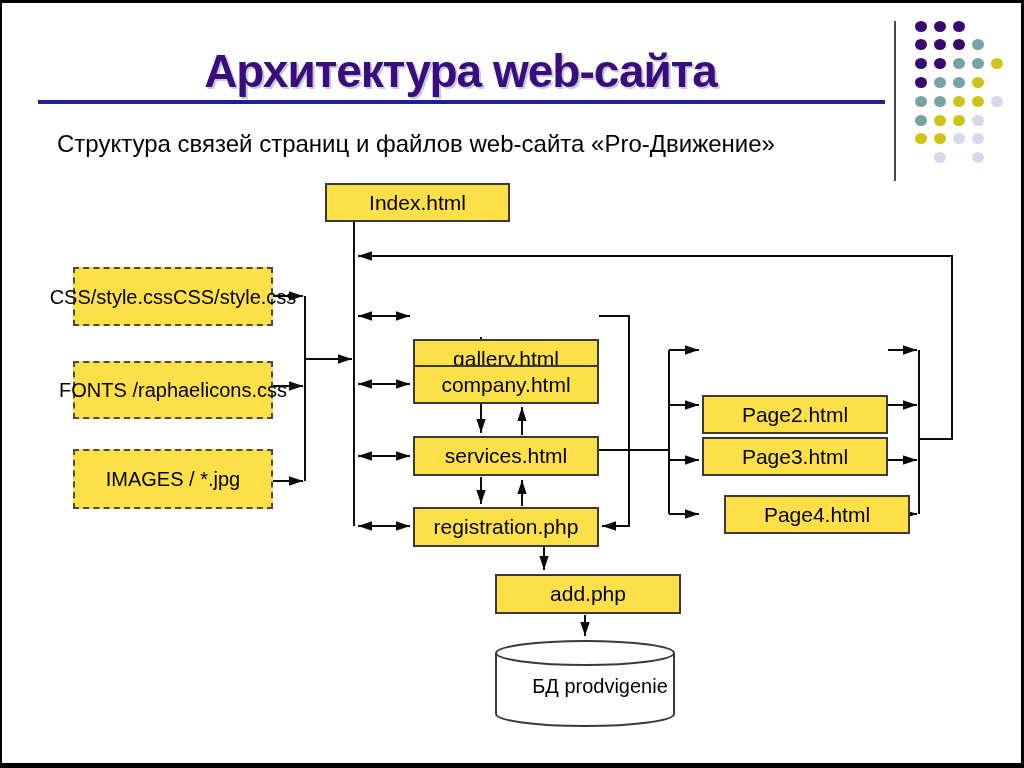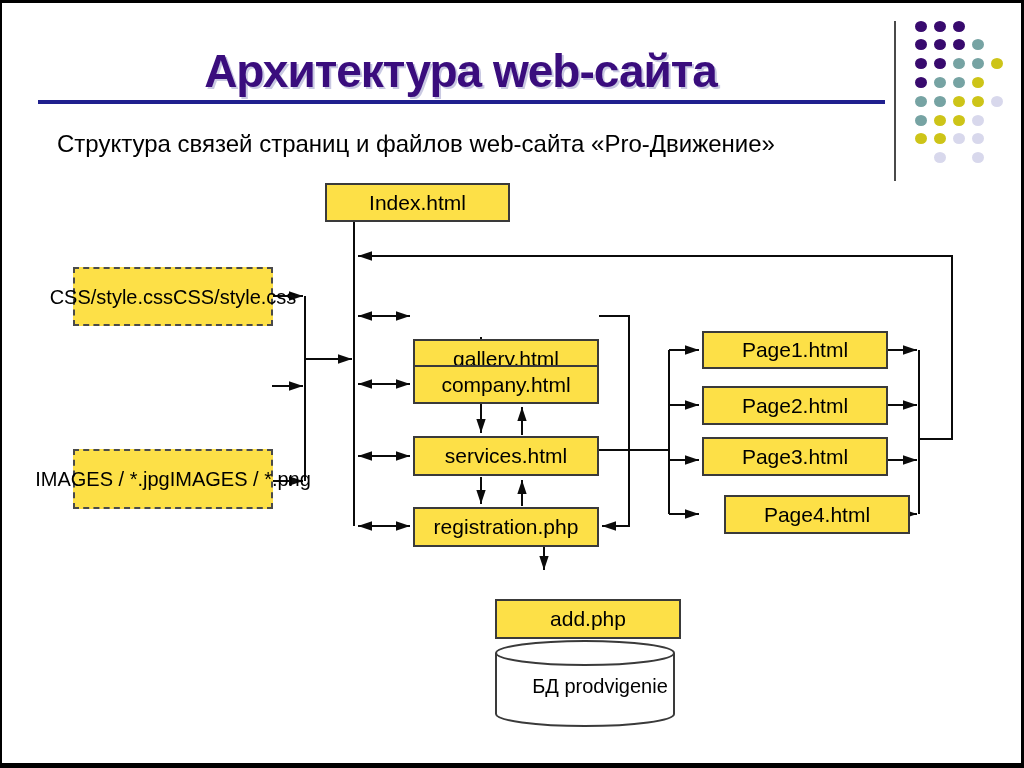--- a/index.html
+++ b/index.html
@@ -129,30 +129,32 @@
       <path d="M494,650 V711 A89,12 0 0,0 672,711 V650"></path>
       <ellipse cx="583" cy="650" rx="89" ry="12"></ellipse>
     </g>
   </svg>
 
   <div class="node" style="left:323px;top:180px;width:185px;height:39px;">Index.html</div>
   <div class="node" style="left:411px;top:294px;width:186px;height:39px;margin-top:42px;">gallery.html</div>
   <div class="node" style="left:411px;top:433px;width:186px;height:40px;">services.html</div>
   <div class="node" style="left:411px;top:362px;width:186px;height:39px;">company.html</div>
   <div class="node" style="left:411px;top:504px;width:186px;height:40px;">registration.php</div>
-  <div class="node" style="left:700px;top:328px;width:186px;height:38px;">Page1.html</div>
-  <div class="node" style="left:700px;top:383px;width:186px;height:39px;">Page2.html</div>
+  <div class="node" style="left:700px;top:392px;width:186px;height:39px;">Page2.html</div>
   <div class="node" style="left:700px;top:434px;width:186px;height:39px;">Page3.html</div>
   <div class="node" style="left:700px;top:492px;width:186px;height:39px;margin-left:22px;">Page4.html</div>
-  <div class="node" style="left:493px;top:596px;width:186px;height:40px;">add.php</div>
+  <div class="node" style="left:493px;top:571px;width:186px;height:40px;">add.php</div>
 
   <div class="node dashed" style="left:71px;top:264px;width:200px;height:59px;">
     <span>CSS/style.css</span>
     <span>CSS/style.css</span>
   </div>
+  <div class="node dashed" style="left:71px;top:358px;width:200px;height:58px;">
+    <span>FONTS /</span>
+    <span>raphaelicons.css</span>
+  </div>
   <div class="node dashed" style="left:71px;top:446px;width:200px;height:60px;">
     <span>IMAGES / *.jpg</span>
-    <span>IMAGES / *.png</span>
   </div>
 
   <div class="db-label">БД prodvigenie</div>
 
 </div>
 
 </body></html>

